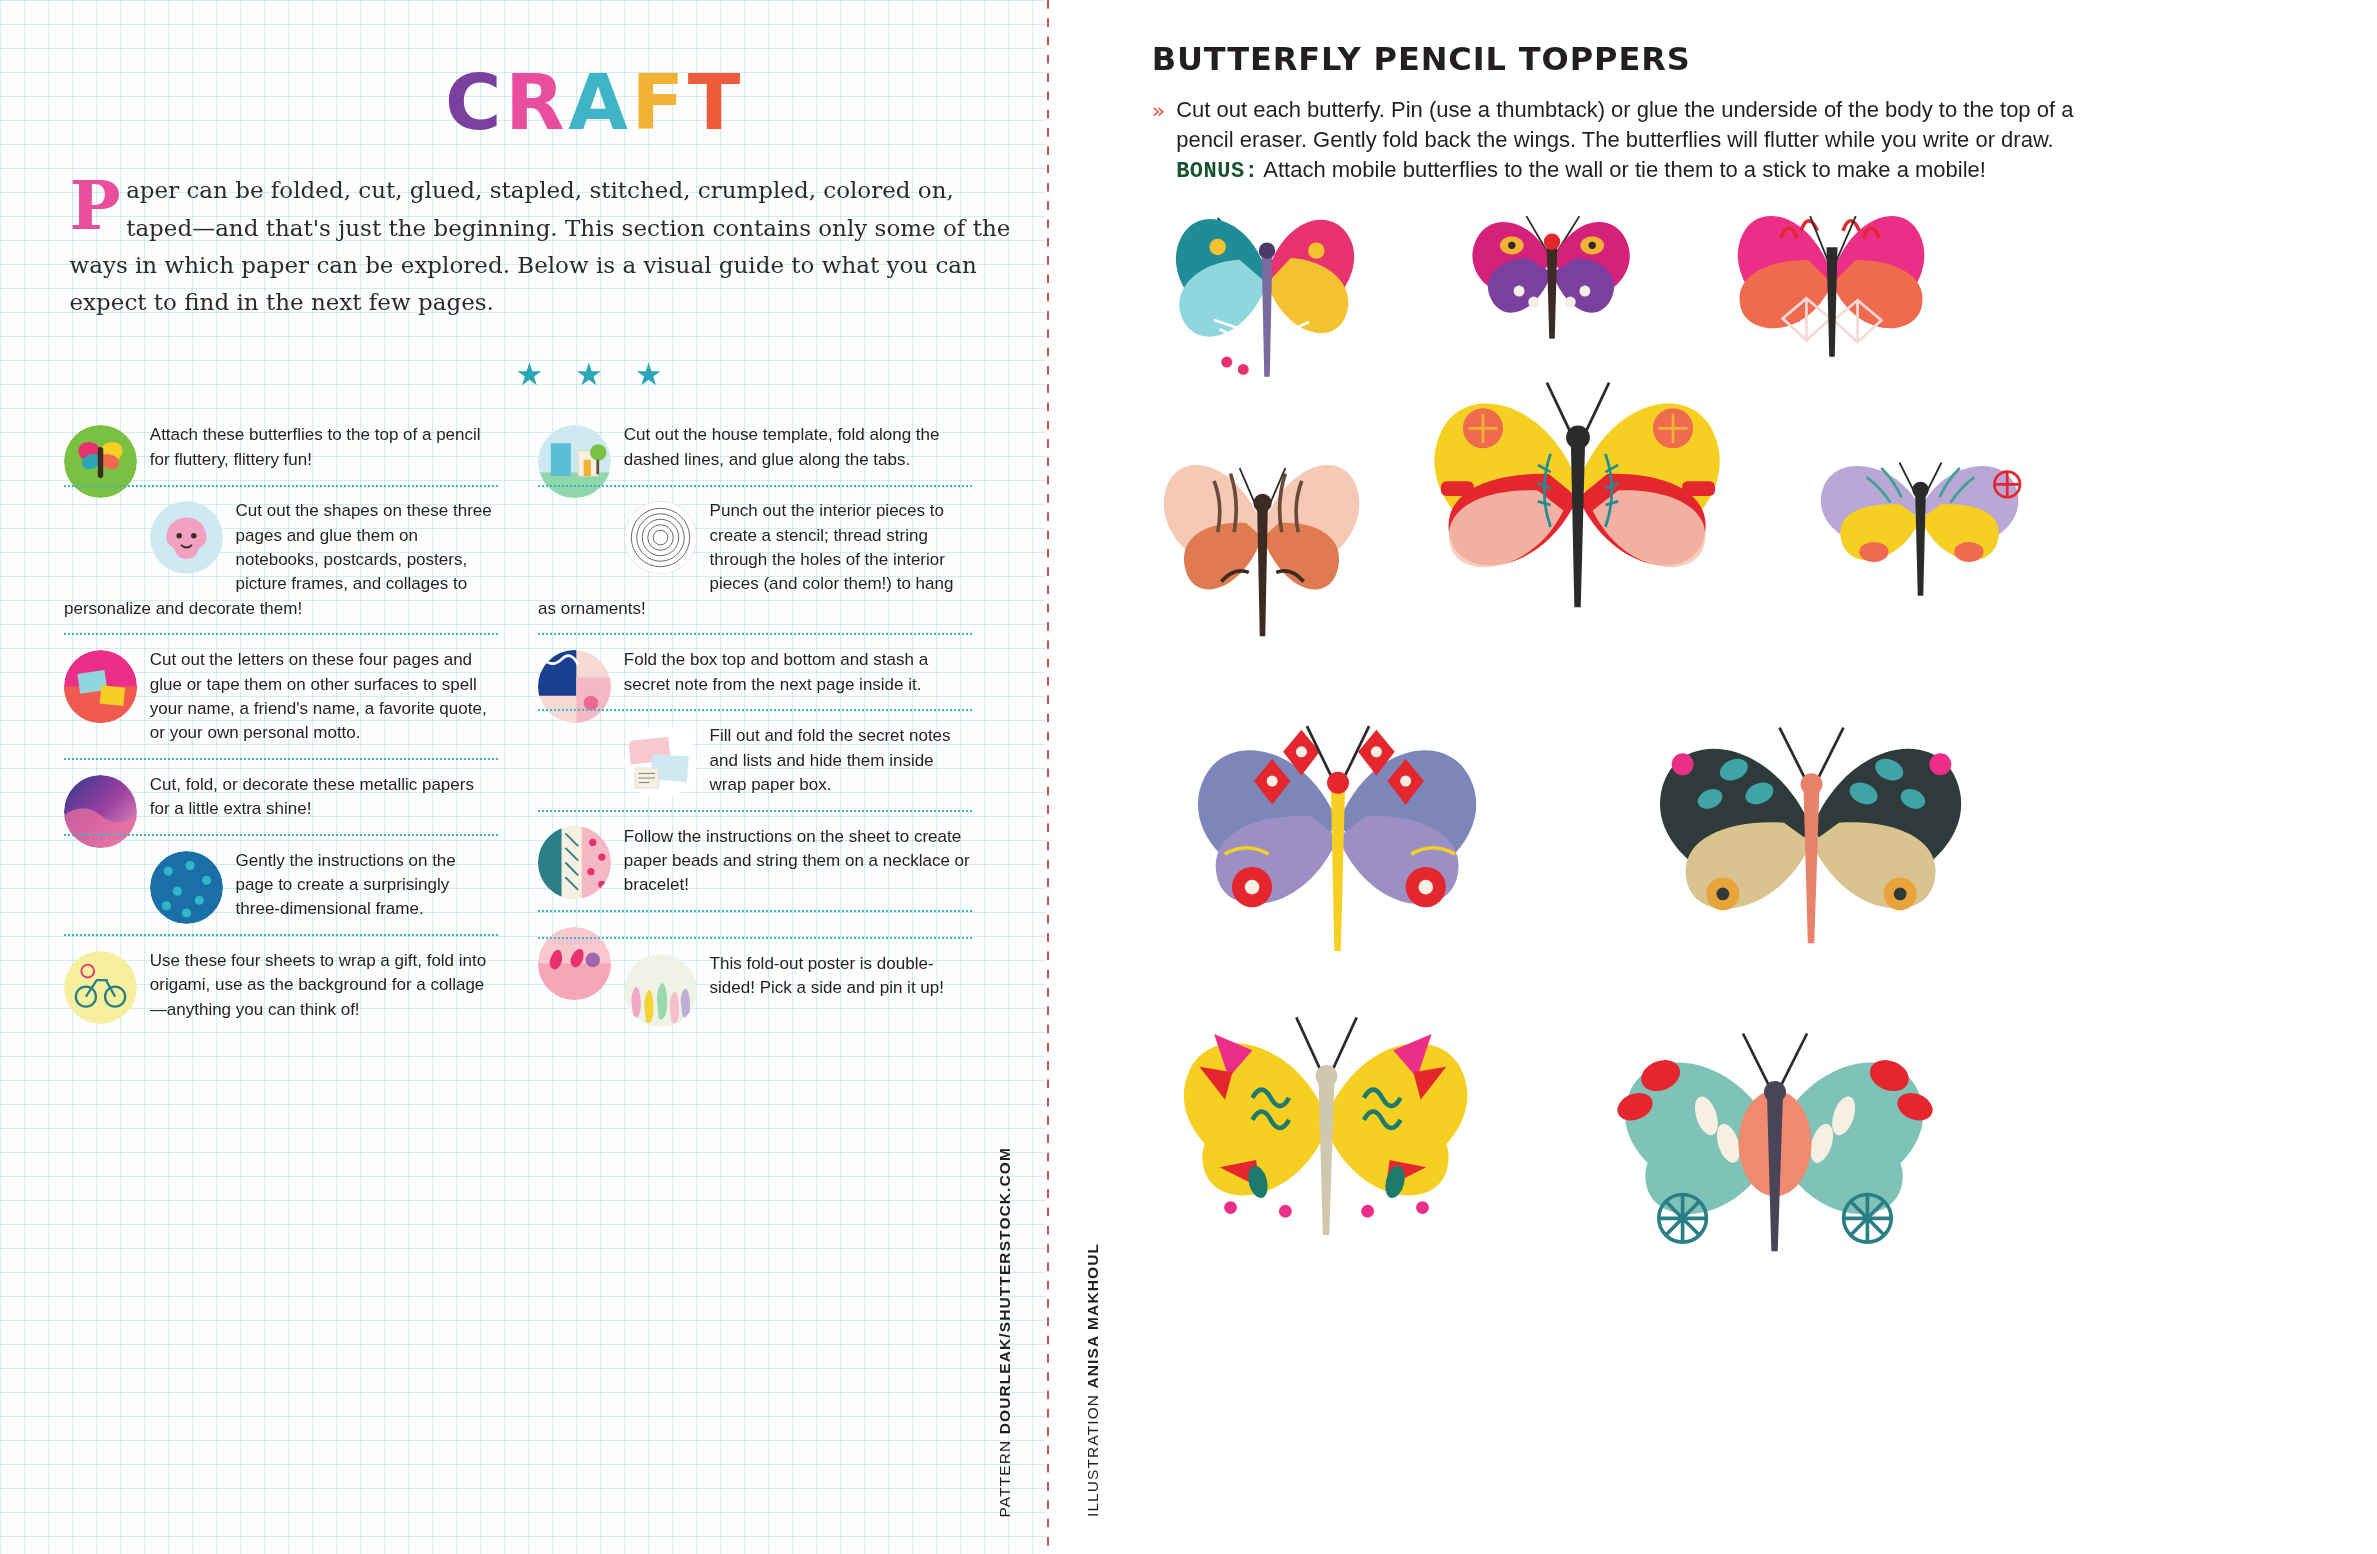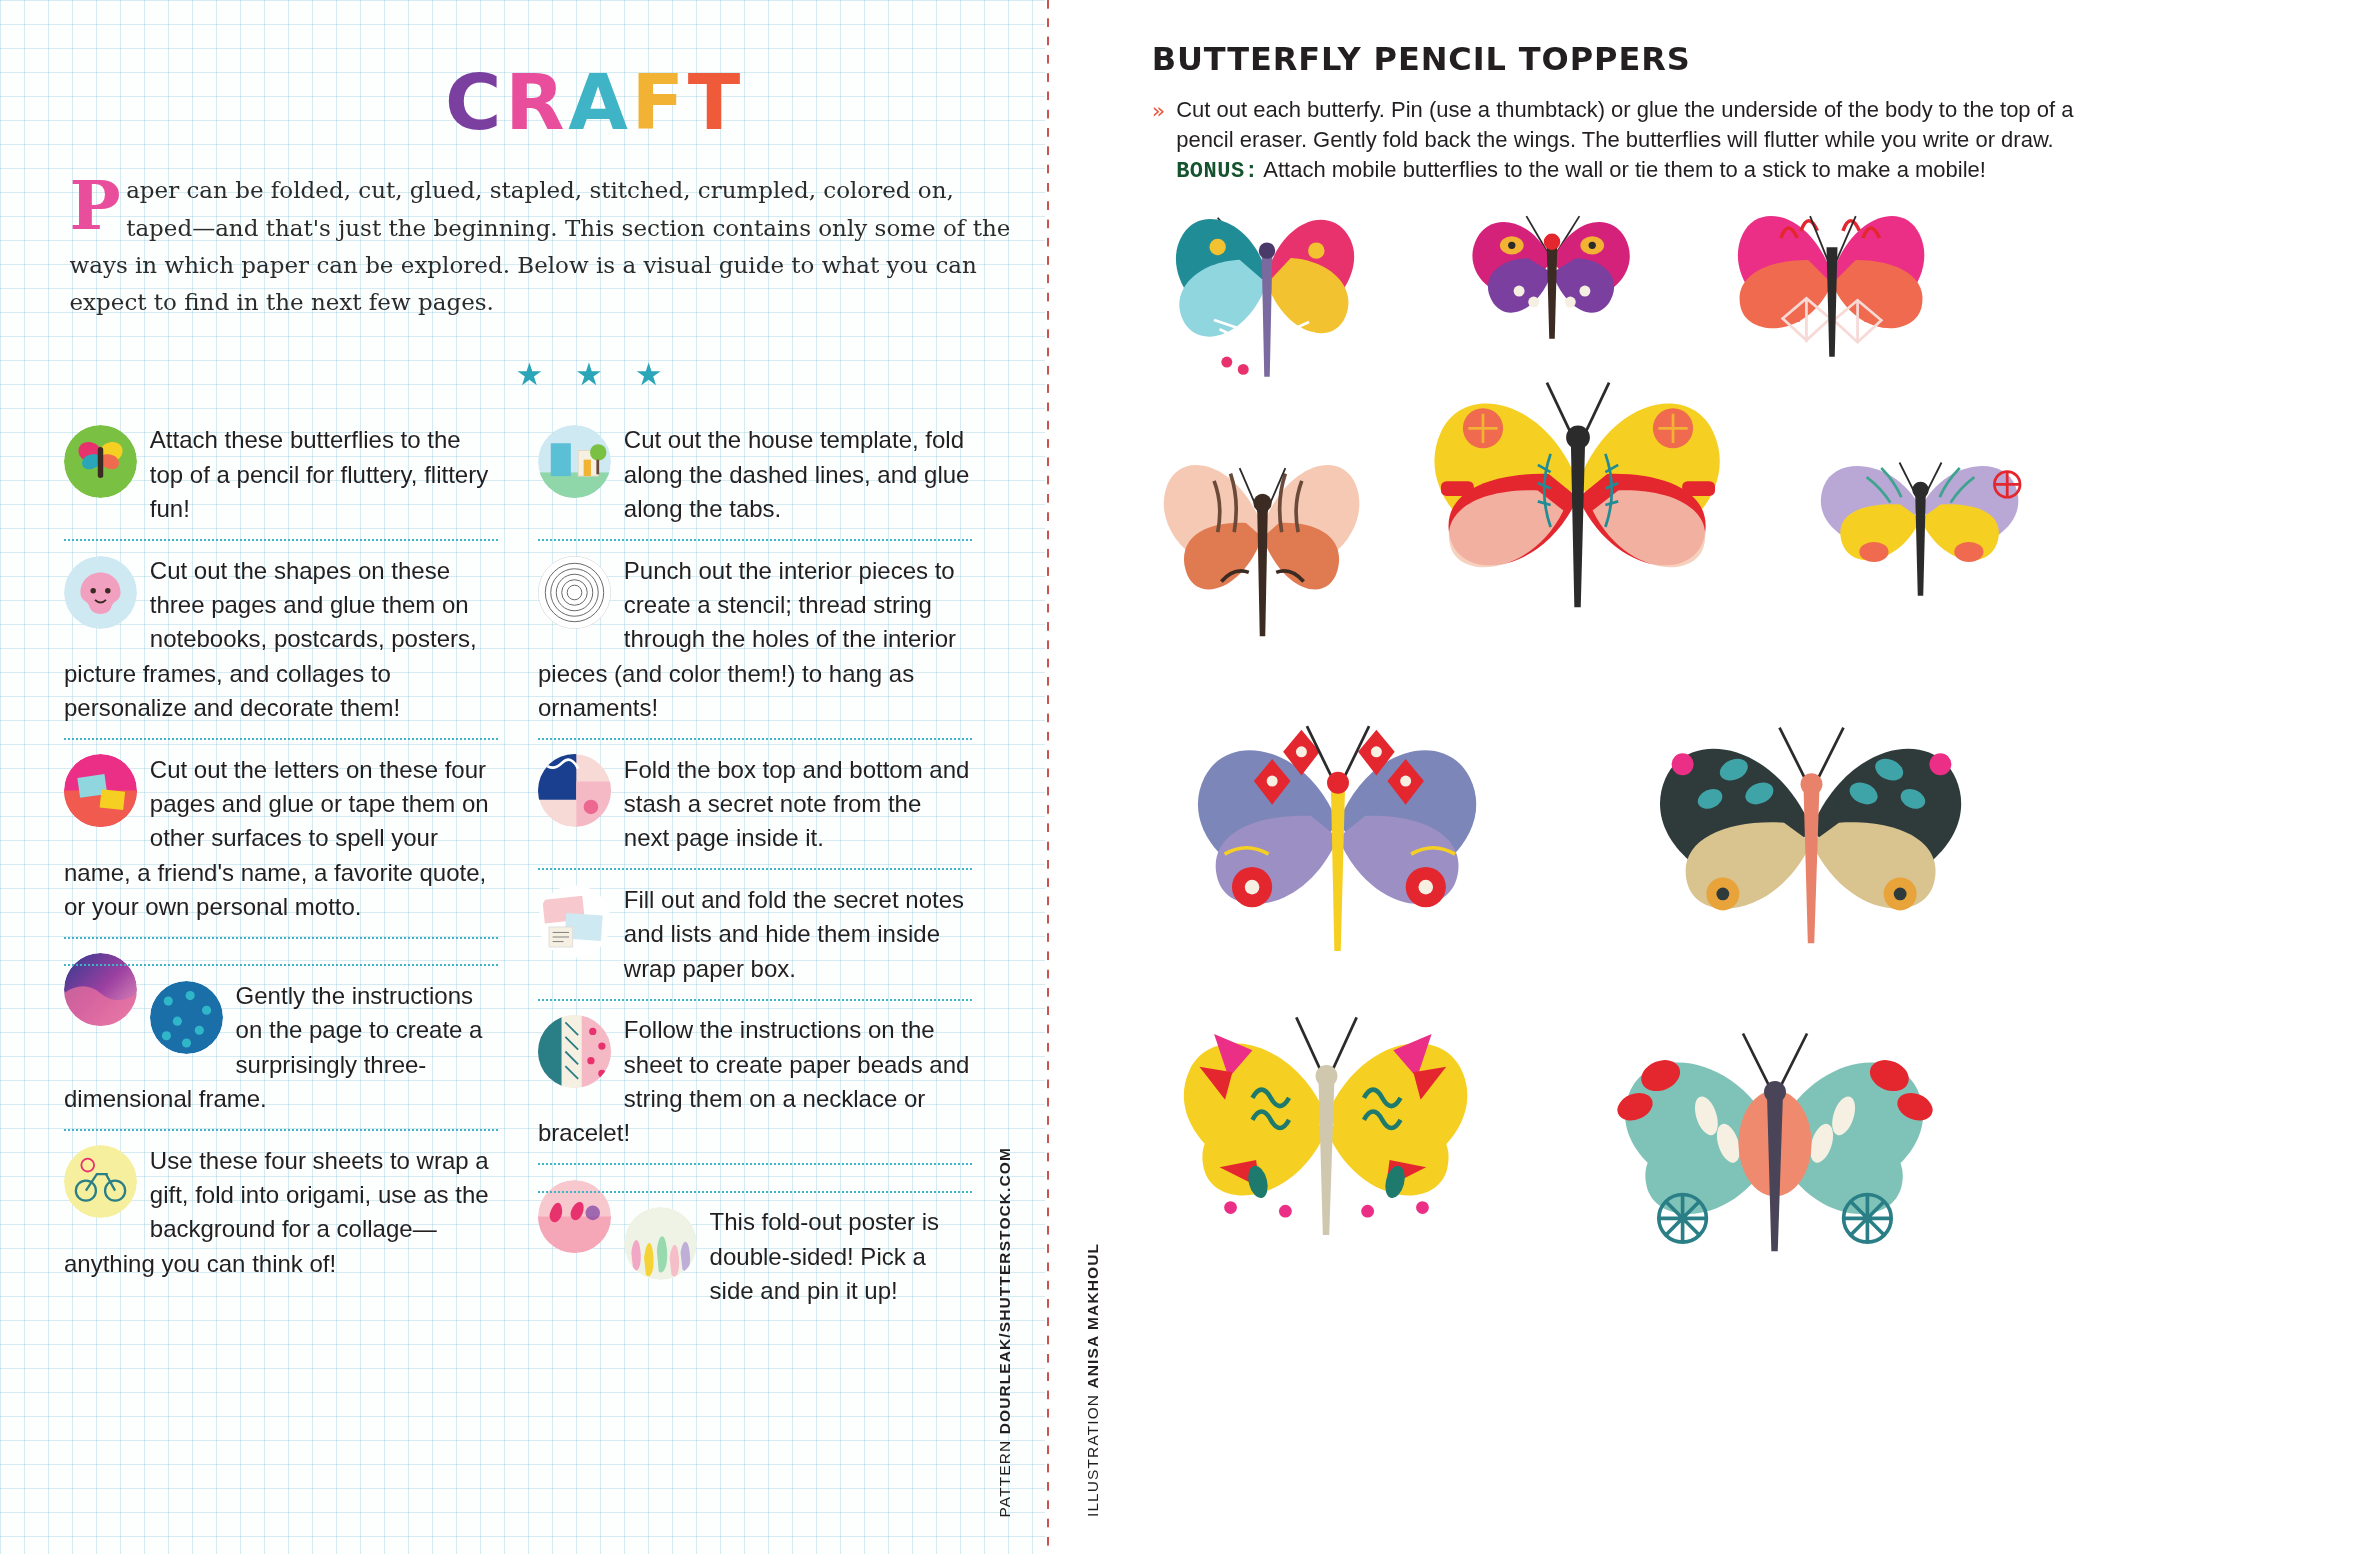--- a/index.html
+++ b/index.html
@@ -96,21 +96,21 @@
   .entry.divided::after {
     content: "";
     position: absolute;
     left: 0;
     right: 0;
     bottom: 0;
     border-bottom: 2.7px dotted #3fb4c6;
   }
   .entry-body {
     font-family: "Liberation Sans", sans-serif;
-    font-size: 24px;
+    font-size: 17px;
     line-height: 1.43;
     color: #231f20;
   }
   .thumb {
     float: left;
     width: 73px;
     height: 73px;
     border-radius: 50%;
     margin: 1.8px 12.8px 1.8px 0;
     overflow: hidden;
@@ -275,20 +275,21 @@
                     <linearGradient id="mg" x1="0" y1="0" x2="1" y2="1">
                       <stop offset="0" stop-color="#2b3a8f"></stop>
                       <stop offset="0.5" stop-color="#9b3fa0"></stop>
                       <stop offset="1" stop-color="#f2a0c0"></stop>
                     </linearGradient>
                   </defs>
                   <circle cx="40" cy="40" r="40" fill="url(#mg)"></circle>
                   <path d="M0 44c14-10 28-10 40 0s26 10 40 0v36H0z" fill="#e9709f" opacity="0.75"></path>
                 </svg>
             </div>
+            <div class="entry-body">Cut, fold, or decorate these metallic papers for a little extra shine!</div>
           </div>
 
           <div class="entry divided">
             <div class="thumb">
               <svg viewBox="0 0 80 80">
                   <circle cx="40" cy="40" r="40" fill="#1b6fa8"></circle>
                   <g fill="#2fb7c9">
                     <circle cx="20" cy="22" r="5"></circle>
                     <circle cx="44" cy="16" r="5"></circle>
                     <circle cx="62" cy="32" r="5"></circle>

